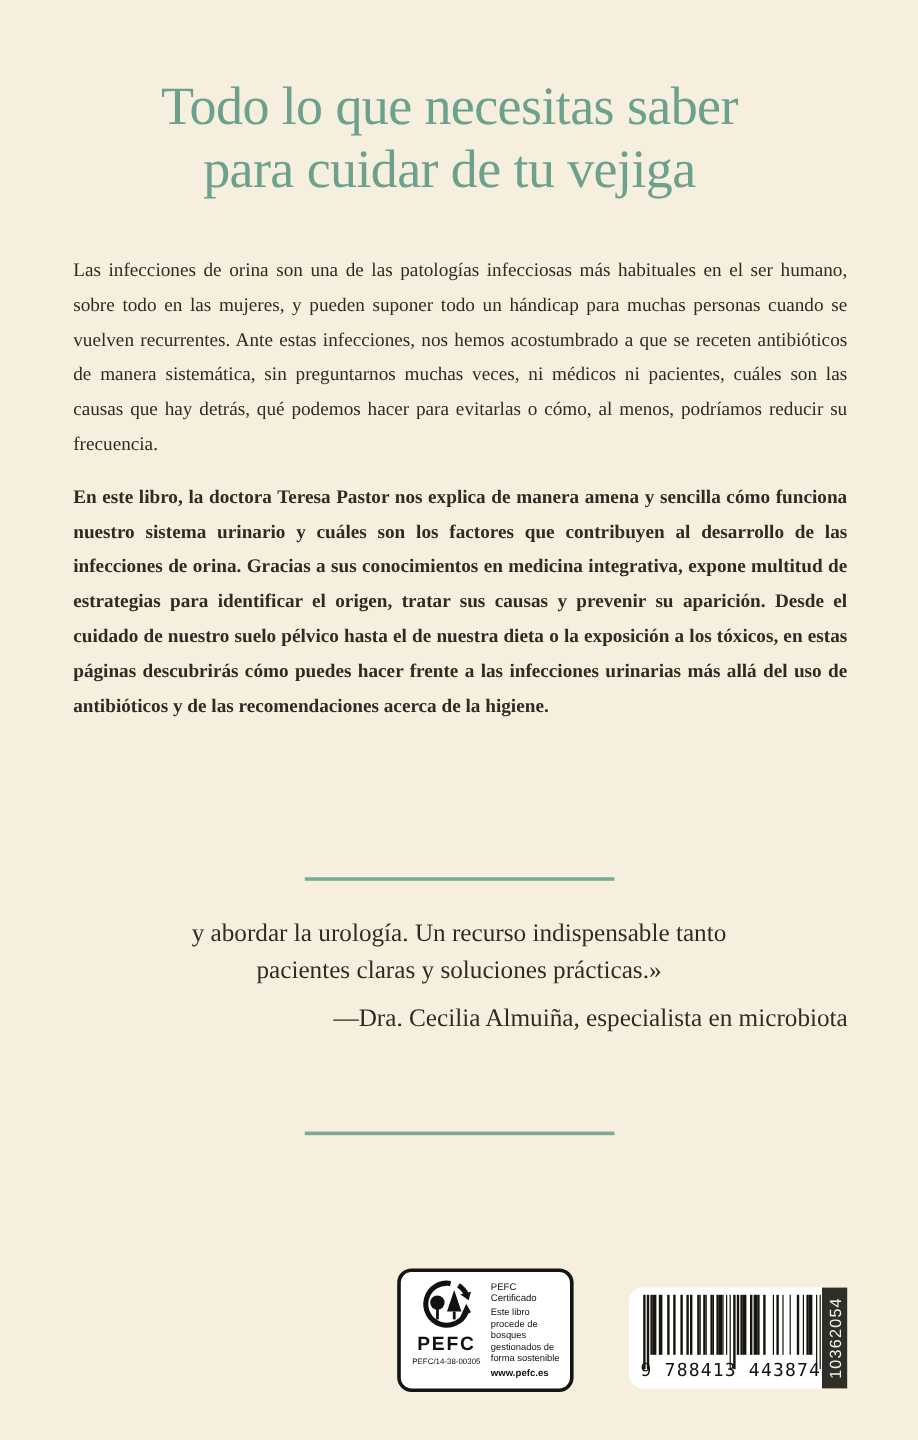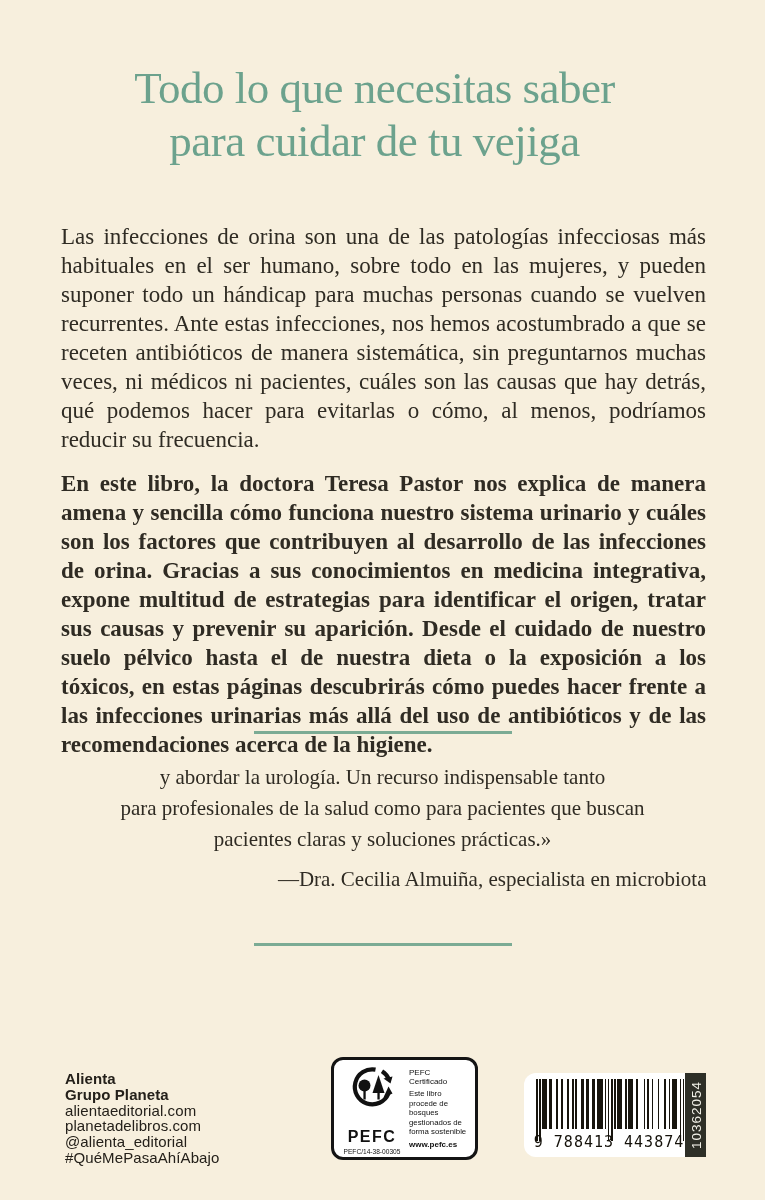--- a/index.html
+++ b/index.html
@@ -17,22 +17,22 @@
     background:var(--bg);color:var(--ink);overflow:hidden;
   }
   
   .title{
     position:absolute;top:62px;left:0;right:16px;text-align:center;
     color:var(--accent);font-size:45px;line-height:53px;letter-spacing:-0.5px;
     font-family:"Liberation Serif", serif;
   }
   
   .body-text{
-    position:absolute;top:222px;left:61px;width:645px;
-    font-size:23px;line-height:29px;text-align:justify;
+    position:absolute;top:211px;left:61px;width:645px;
+    font-size:16px;line-height:29px;text-align:justify;
   }
   .body-text p{margin:0;}
   .body-text p + p{margin-top:15px;font-weight:bold;}
   
   .rule{
     position:absolute;left:50%;transform:translateX(-50%);
     width:258px;height:3px;background:var(--rule);
   }
   .rule-top{top:731px;}
   .rule-bottom{top:943px;}
@@ -51,21 +51,21 @@
   .publisher .b{font-weight:bold;}
   
   .pefc-box{
     position:absolute;left:331px;top:1057px;width:147px;height:103px;
     background:#ffffff;border:3px solid #141414;border-radius:12px;
     display:flex;gap:7px;padding:6px 7px 5px 8px;
     font-family:"Liberation Sans", sans-serif;color:#111;
   }
   .pefc-left{width:60px;display:flex;flex-direction:column;align-items:center;}
   .pefc-left svg{display:block;}
-  .pefc-name{font-weight:bold;font-size:16px;line-height:16px;letter-spacing:1.5px;margin-top:17px;}
+  .pefc-name{font-weight:bold;font-size:16px;line-height:16px;letter-spacing:1.5px;margin-top:1px;}
   .pefc-code{font-size:6.6px;margin-top:3px;white-space:nowrap;}
   .pefc-right{flex:1;display:flex;flex-direction:column;justify-content:space-between;padding:2px 0 3px;}
   .pefc-cert{font-size:8px;font-weight:normal;}
   .pefc-desc{font-size:7.8px;line-height:9.6px;}
   .pefc-url{font-size:8px;font-weight:bold;}
   
   .barcode-box{
     position:absolute;left:524px;top:1073px;width:182px;height:84px;background:#ffffff;border-radius:12px;
   }
   .barcode-bars{
@@ -102,35 +102,26 @@
 
   <div class="body-text">
     <p>Las infecciones de orina son una de las patologías infecciosas más habituales en el ser humano, sobre todo en las mujeres, y pueden suponer todo un hándicap para muchas personas cuando se vuelven recurrentes. Ante estas infecciones, nos hemos acostumbrado a que se receten antibióticos de manera sistemática, sin preguntarnos muchas veces, ni médicos ni pacientes, cuáles son las causas que hay detrás, qué podemos hacer para evitarlas o cómo, al menos, podríamos reducir su frecuencia.</p>
     <p>En este libro, la doctora Teresa Pastor nos explica de manera amena y sencilla cómo funciona nuestro sistema urinario y cuáles son los factores que contribuyen al desarrollo de las infecciones de orina. Gracias a sus conocimientos en medicina integrativa, expone multitud de estrategias para identificar el origen, tratar sus causas y prevenir su aparición. Desde el cuidado de nuestro suelo pélvico hasta el de nuestra dieta o la exposición a los tóxicos, en estas páginas descubrirás cómo puedes hacer frente a las infecciones urinarias más allá del uso de antibióticos y de las recomendaciones acerca de la higiene.</p>
   </div>
 
   <div class="rule rule-top"></div>
 
   <div class="quote">
     <div>y abordar la urología. Un recurso indispensable tanto</div>
-    <div>para profesionales de la salud como para pacientes que buscan</div>
     <div>pacientes claras y soluciones prácticas.»</div>
     <div class="attribution">—Dra. Cecilia Almuiña, especialista en microbiota</div>
   </div>
 
   <div class="rule rule-bottom"></div>
 
-  <div class="publisher">
-    <div class="b">Alienta</div>
-    <div class="b">Grupo Planeta</div>
-    <div>alientaeditorial.com</div>
-    <div>planetadelibros.com</div>
-    <div>@alienta_editorial</div>
-    <div>#QuéMePasaAhíAbajo</div>
-  </div>
 
   <div class="pefc-box">
     <div class="pefc-left">
       <span>
         <svg width="46" height="46" viewBox="0 0 46 46" fill="none">
 
           <path d="M 26.5 3.6 A 17.5 17.5 0 1 0 39.5 27.5" stroke="#111" stroke-width="4.2" fill="none"></path>
           <polygon points="43.5,27.5 34.5,31.5 39.5,20.5" fill="#111"></polygon>
           <path d="M 33 5.2 A 17.5 17.5 0 0 1 40 13.5" stroke="#111" stroke-width="4.2" fill="none"></path>
           <polygon points="41.5,17.5 34.5,12.5 43.5,10.5" fill="#111"></polygon>

